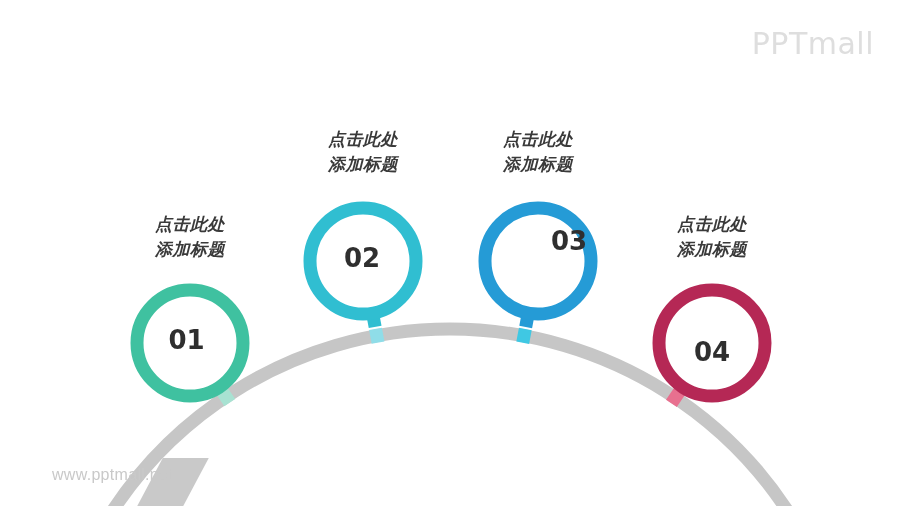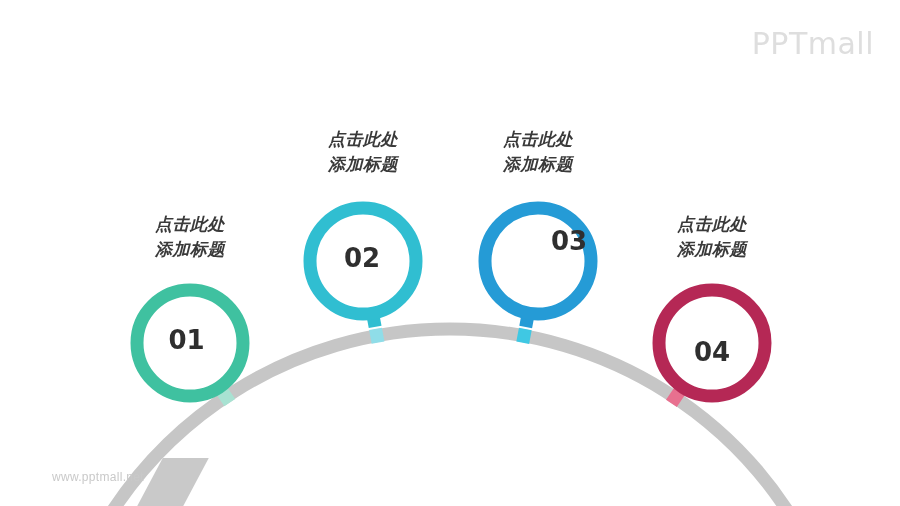--- a/index.html
+++ b/index.html
@@ -29,21 +29,21 @@
     letter-spacing: 0.5px;
     color: #dedede;
     font-family: "DejaVu Sans", sans-serif;
     user-select: none;
   }
   
   .watermark {
     position: absolute;
     left: 52px;
     bottom: 22px;
-    font-size: 12px;
+    font-size: 16px;
     color: #c9c9c9;
     letter-spacing: 0.3px;
     z-index: 6;
   }
   .watermark-slash {
     position: absolute;
     left: 150px;
     bottom: 0px;
     width: 46px;
     height: 48px;

